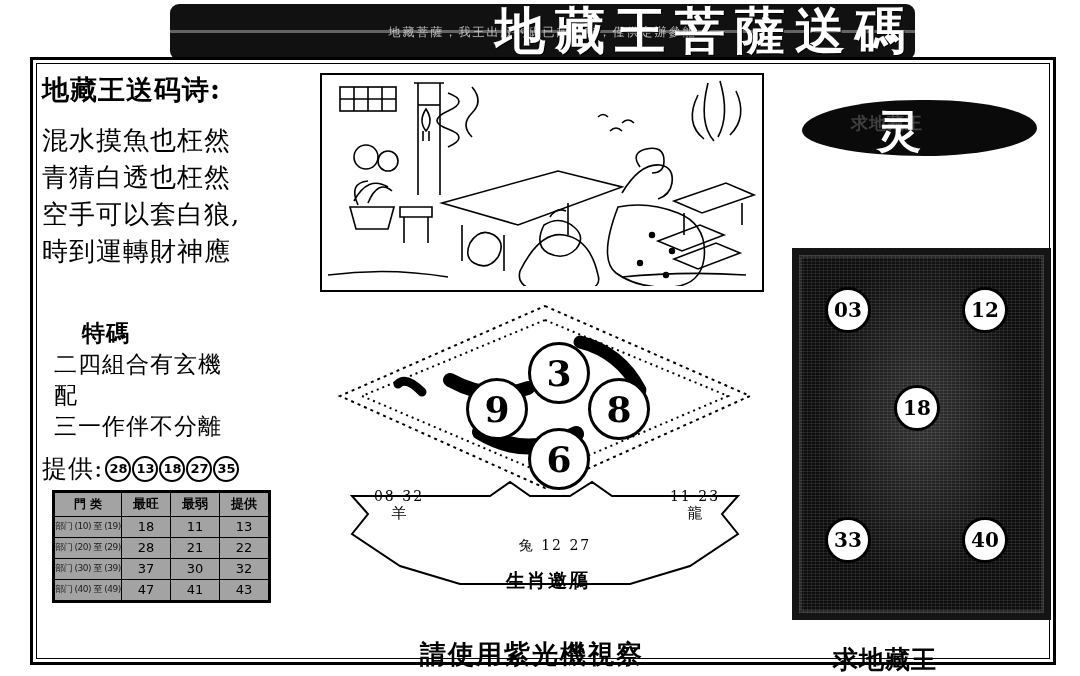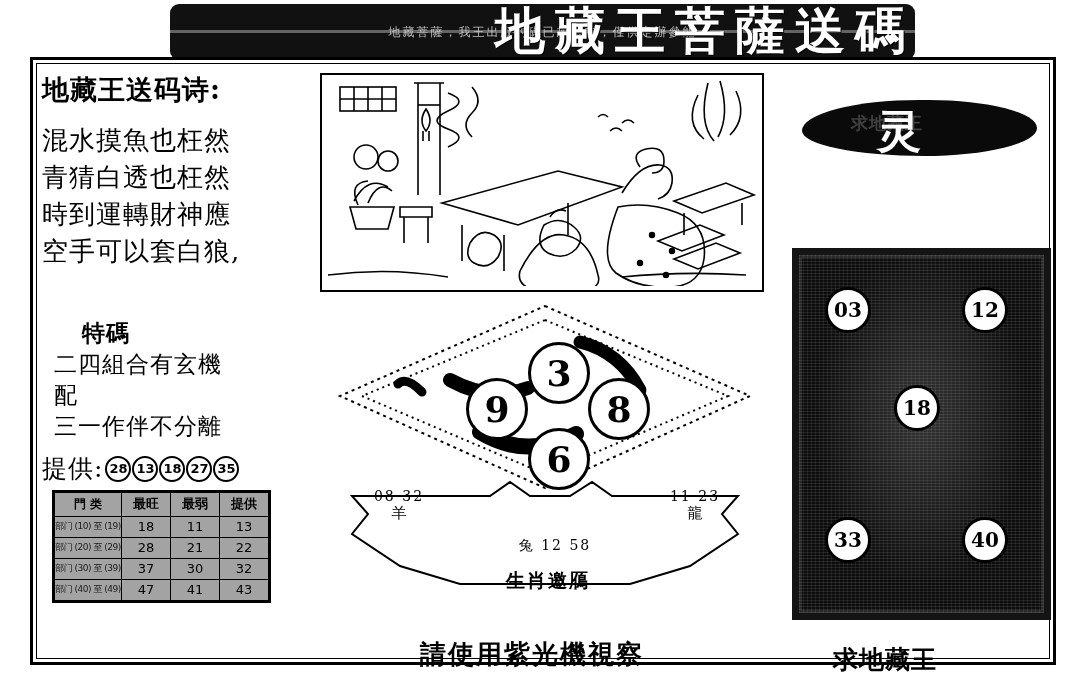--- a/index.html
+++ b/index.html
@@ -289,22 +289,22 @@
   </div>
 
   <div class="frame">
     <div class="frame-inner"></div>
   </div>
 
   <div class="poem">
     <div class="poem-title">地藏王送码诗:</div>
     <div class="poem-line">混水摸魚也枉然</div>
     <div class="poem-line">青猜白透也枉然</div>
+    <div class="poem-line">空手可以套白狼,</div>
     <div class="poem-line">時到運轉財神應</div>
-    <div class="poem-line">空手可以套白狼,</div>
   </div>
 
   <div class="tema">
     <div class="tema-head">特碼</div>
     <div class="tema-line">二四組合有玄機</div>
     <div class="tema-line">配</div>
     <div class="tema-line">三一作伴不分離</div>
   </div>
 
   <div class="provide">
@@ -449,21 +449,21 @@
 
     <div class="zod" style="left:34px; top:188px; width:70px;">
       <div class="num">08  32</div>
       <div>羊</div>
     </div>
     <div class="zod" style="left:330px; top:188px; width:70px;">
       <div class="num">11 23</div>
       <div>龍</div>
     </div>
     <div class="zod" style="left:170px; top:236px; width:110px;">
-      <span class="num">兔 12 58</span>
+      <span class="num">兔 12 27</span>
     </div>
     <div class="ribbon-text" style="left:176px; top:268px;">生肖邀鴈</div>
   </div>
 
   <div class="dark-panel">
     <div class="noise"></div>
     <div class="ball b-dark" style="left:26px; top:32px;">03</div>
     <div class="ball b-dark" style="left:163px; top:32px;">12</div>
     <div class="ball b-dark" style="left:95px; top:130px;">18</div>
     <div class="ball b-dark" style="left:26px; top:262px;">33</div>

